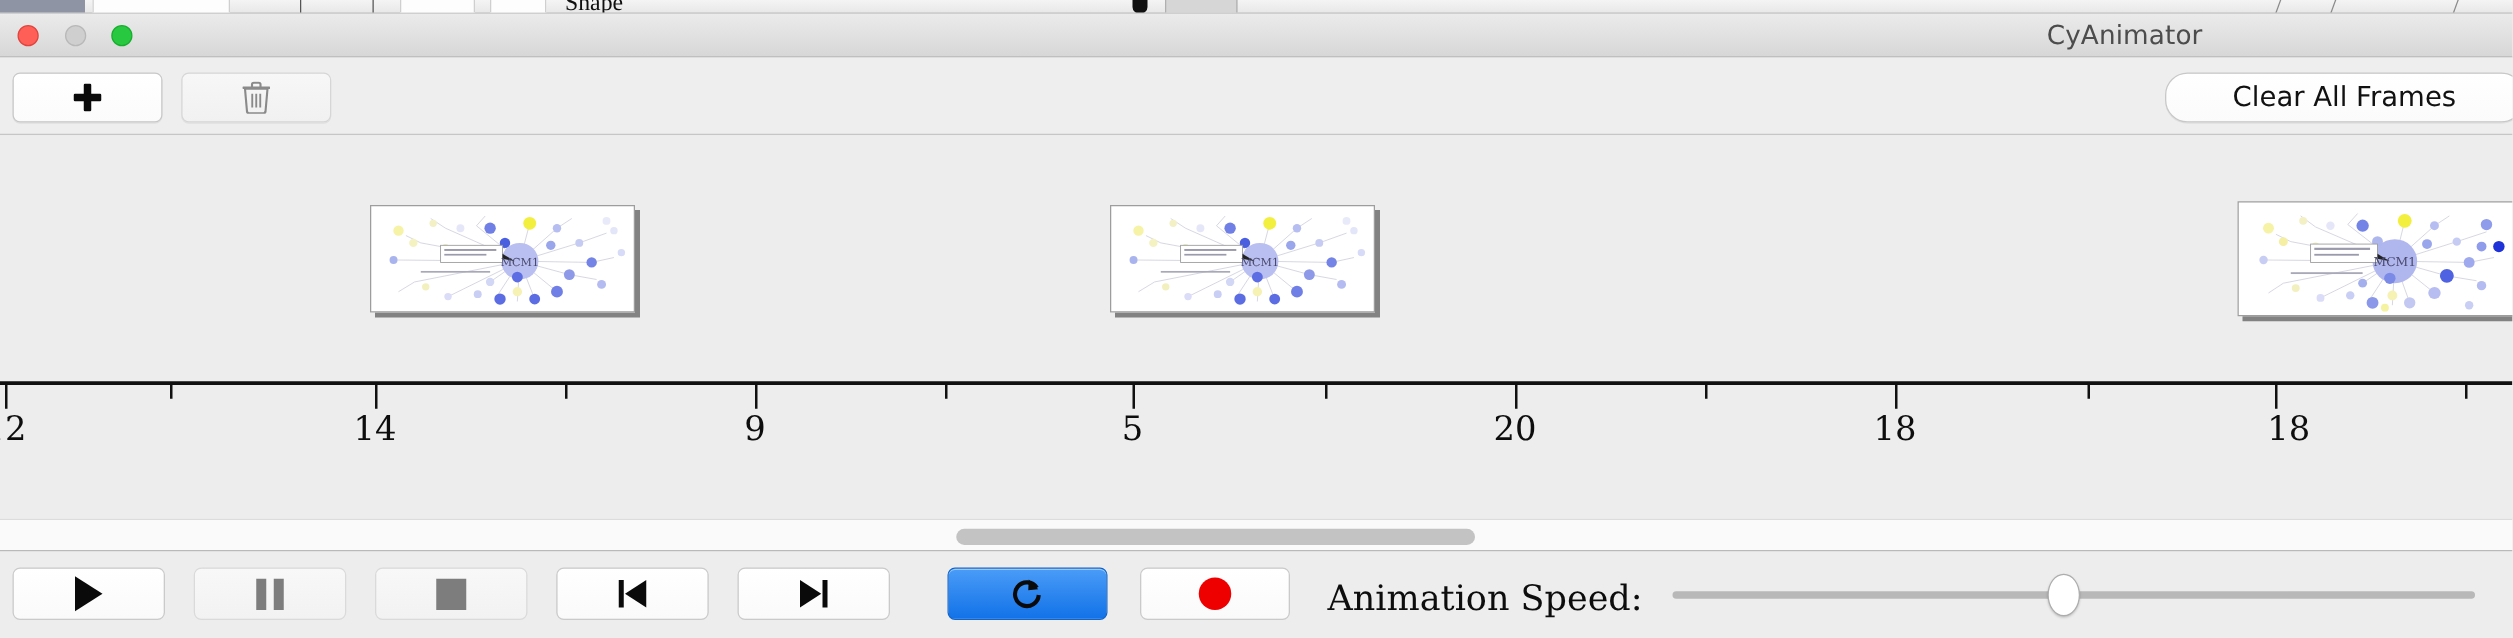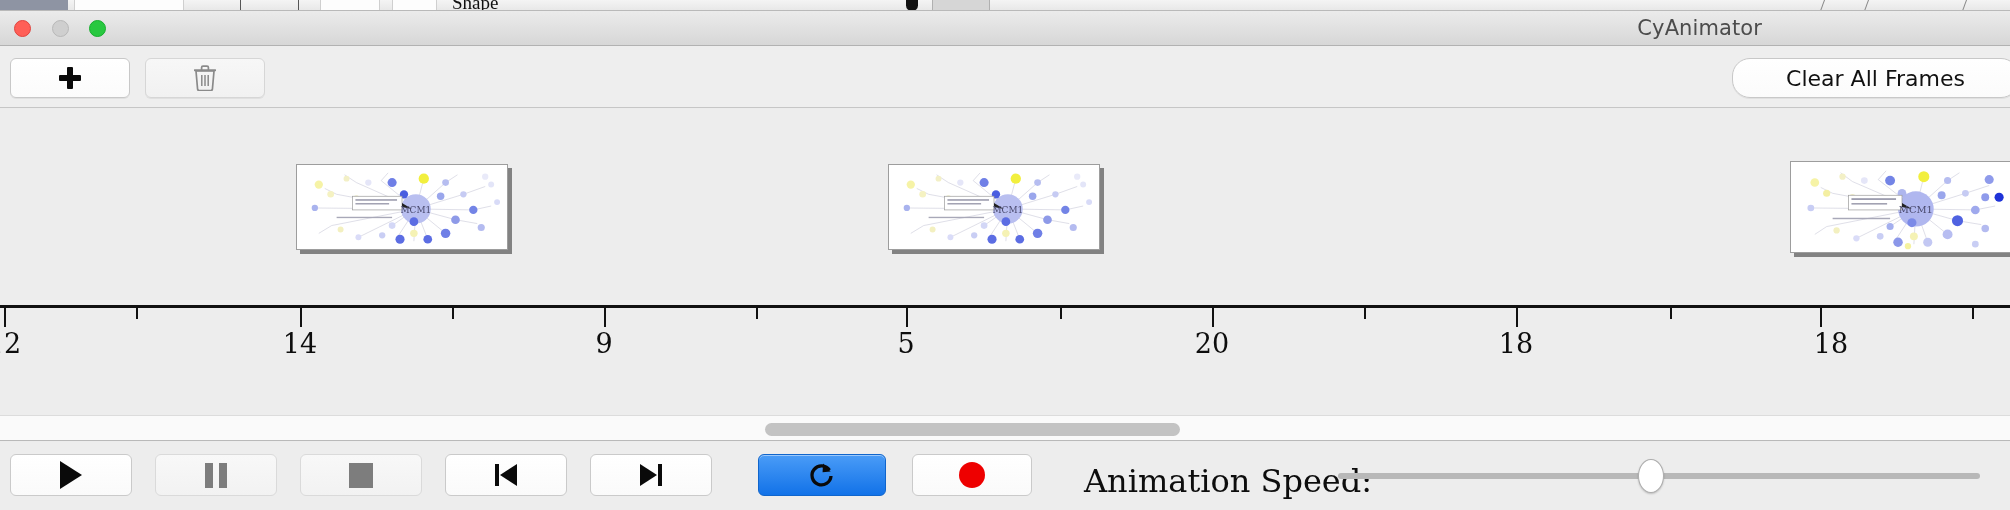--- a/index.html
+++ b/index.html
@@ -298,22 +298,22 @@
 
   .icon-loop { width: 28px; height: 28px; display: block; }
   .icon-record {
     width: 26px; height: 26px;
     background: #ee0000;
     border-radius: 50%;
   }
 
   .speed-label {
     position: absolute;
-    left: 1084px; top: 20px;
-    font-size: 32px;
+    left: 1062px; top: 20px;
+    font-size: 28px;
     color: #0d0d0d;
     font-family: "DejaVu Serif", serif;
     white-space: nowrap;
   }
 
   .slider {
     position: absolute;
     left: 1338px; top: 31px;
     width: 642px; height: 6px;
   }

